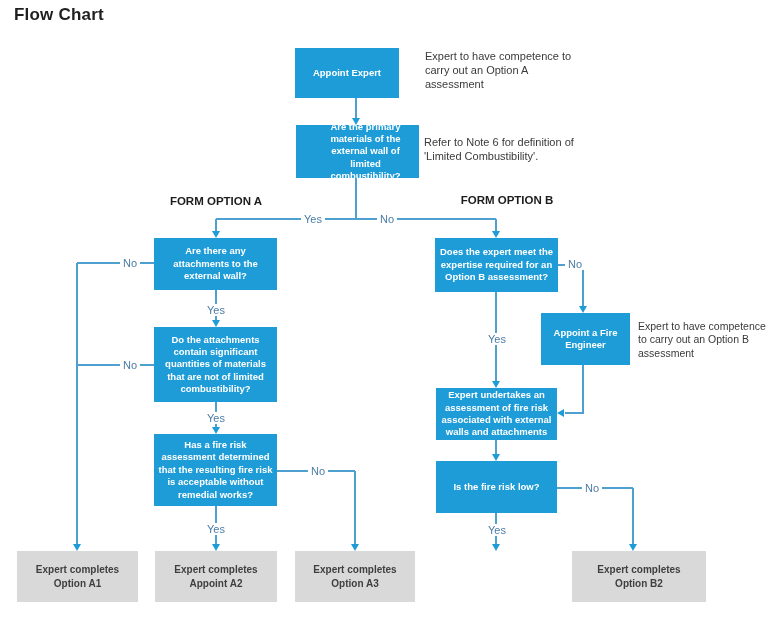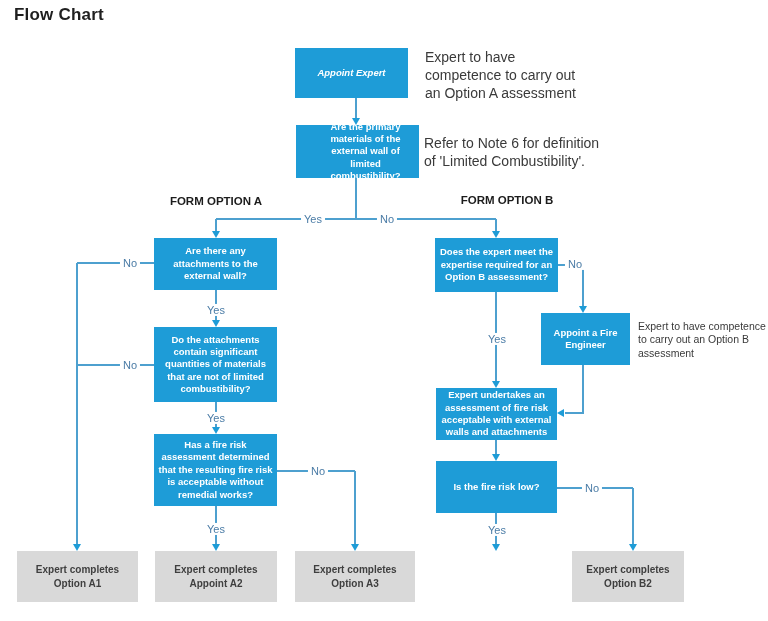--- a/index.html
+++ b/index.html
@@ -27,21 +27,21 @@
     position:absolute;background:var(--process-box);color:#ffffff;
     display:flex;align-items:center;justify-content:center;text-align:center;
     font-size:9.5px;font-weight:bold;line-height:1.3;padding:0 4px;box-sizing:border-box;
   }
   .obox{
     position:absolute;background:var(--outcome-box);color:#3F3F3F;
     display:flex;align-items:center;justify-content:center;text-align:center;
     font-size:10px;font-weight:bold;line-height:1.35;padding:16px 14px;box-sizing:border-box;
   }
   .note{
-    position:absolute;font-size:14px;color:var(--note-text);line-height:1.28;
+    position:absolute;font-size:11px;color:var(--note-text);line-height:1.28;
   }
   .vline,.hline{position:absolute;background:var(--connector);}
   .vline{width:1.5px;}
   .hline{height:1.5px;}
   .lbl{
     position:absolute;transform:translate(-50%,-50%);font-size:11px;
     color:var(--label-text);background:#ffffff;padding:0 3px;line-height:1.1;
   }
   .arr-down{
     position:absolute;width:0;height:0;
@@ -57,34 +57,34 @@
 </head>
 <body>
 
 <div class="canvas">
 
   <div class="title">Flow Chart</div>
 
   <div class="hdr" style="left:146px;top:195px;width:140px;">FORM OPTION A</div>
   <div class="hdr" style="left:437px;top:194px;width:140px;">FORM OPTION B</div>
 
-  <div class="pbox" style="left:295px;top:48px;width:113px;height:50px;font-style:italic;">Appoint Expert</div>
+  <div class="pbox" style="left:295px;top:48px;width:104px;height:50px;">Appoint Expert</div>
   <div class="pbox" style="left:296px;top:125px;width:123px;height:53px;padding-left:20px;">Are the primary materials of the external wall of limited combustibility?</div>
   <div class="pbox" style="left:154px;top:238px;width:123px;height:52px;">Are there any attachments to the external wall?</div>
   <div class="pbox" style="left:154px;top:434px;width:123px;height:72px;">Has a fire risk assessment determined that the resulting fire risk is acceptable without remedial works?</div>
   <div class="pbox" style="left:154px;top:327px;width:123px;height:75px;">Do the attachments contain significant quantities of materials that are not of limited combustibility?</div>
   <div class="pbox" style="left:435px;top:238px;width:123px;height:54px;">Does the expert meet the expertise required for an Option B assessment?</div>
   <div class="pbox" style="left:541px;top:313px;width:89px;height:52px;">Appoint a Fire Engineer</div>
-  <div class="pbox" style="left:436px;top:388px;width:121px;height:52px;">Expert undertakes an assessment of fire risk acceptable with external walls and attachments</div>
+  <div class="pbox" style="left:436px;top:388px;width:121px;height:52px;">Expert undertakes an assessment of fire risk associated with external walls and attachments</div>
   <div class="pbox" style="left:436px;top:461px;width:121px;height:52px;">Is the fire risk low?</div>
 
   <div class="obox" style="left:17px;top:551px;width:121px;height:51px;">Expert completes Option A1</div>
   <div class="obox" style="left:155px;top:551px;width:122px;height:51px;">Expert completes Appoint A2</div>
   <div class="obox" style="left:295px;top:551px;width:120px;height:51px;">Expert completes Option A3</div>
-  <div class="obox" style="left:572px;top:551px;width:112px;height:51px;">Expert completes Option B2</div>
+  <div class="obox" style="left:572px;top:551px;width:134px;height:51px;">Expert completes Option B2</div>
 
   <div class="note" style="left:425px;top:49px;width:160px;">Expert to have competence to carry out an Option A assessment</div>
   <div class="note" style="left:424px;top:135px;width:190px;">Refer to Note 6 for definition of 'Limited Combustibility'.</div>
   <div class="note" style="left:638px;top:320px;width:132px;font-size:10.5px;">Expert to have competence to carry out an Option B assessment</div>
 
   <div class="vline" style="left:355.25px;top:98px;height:20px;"></div>
   <div class="arr-down" style="left:352px;top:118px;"></div>
   <div class="vline" style="left:355.25px;top:178px;height:41.75px;"></div>
   <div class="hline" style="left:216px;top:218.25px;width:280px;"></div>
   <div class="vline" style="left:215.25px;top:219px;height:13px;"></div>

